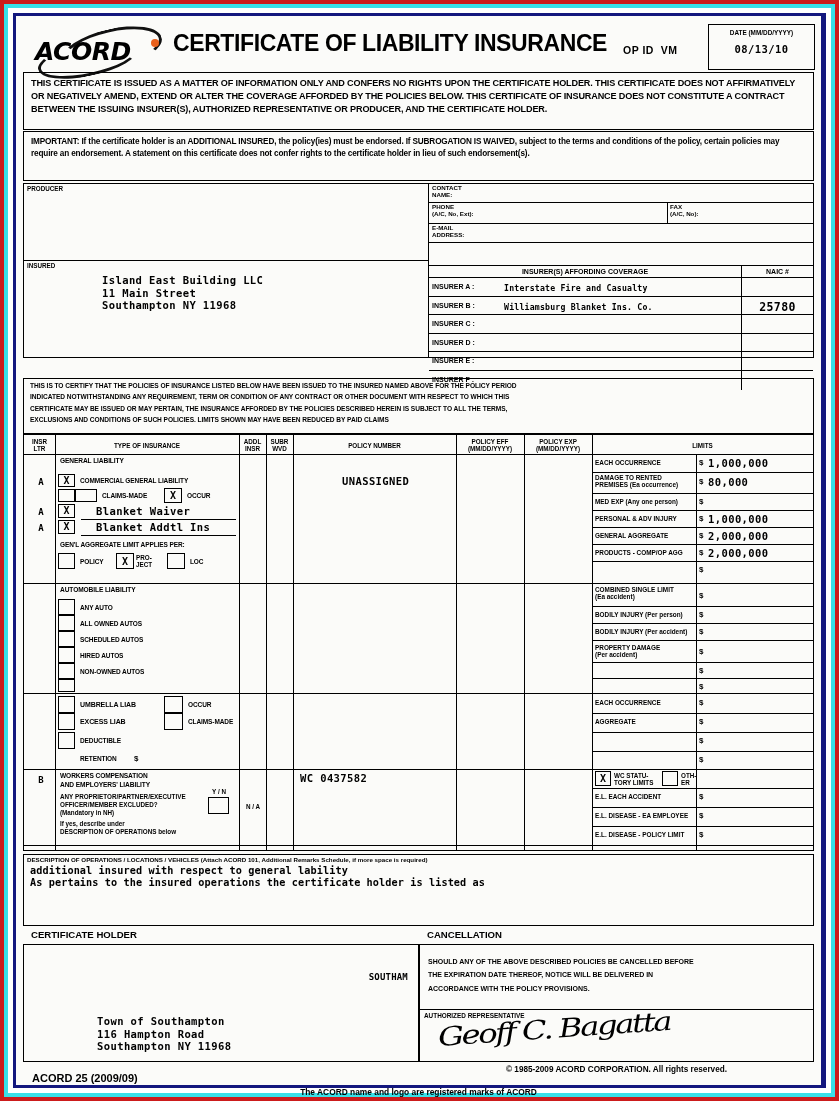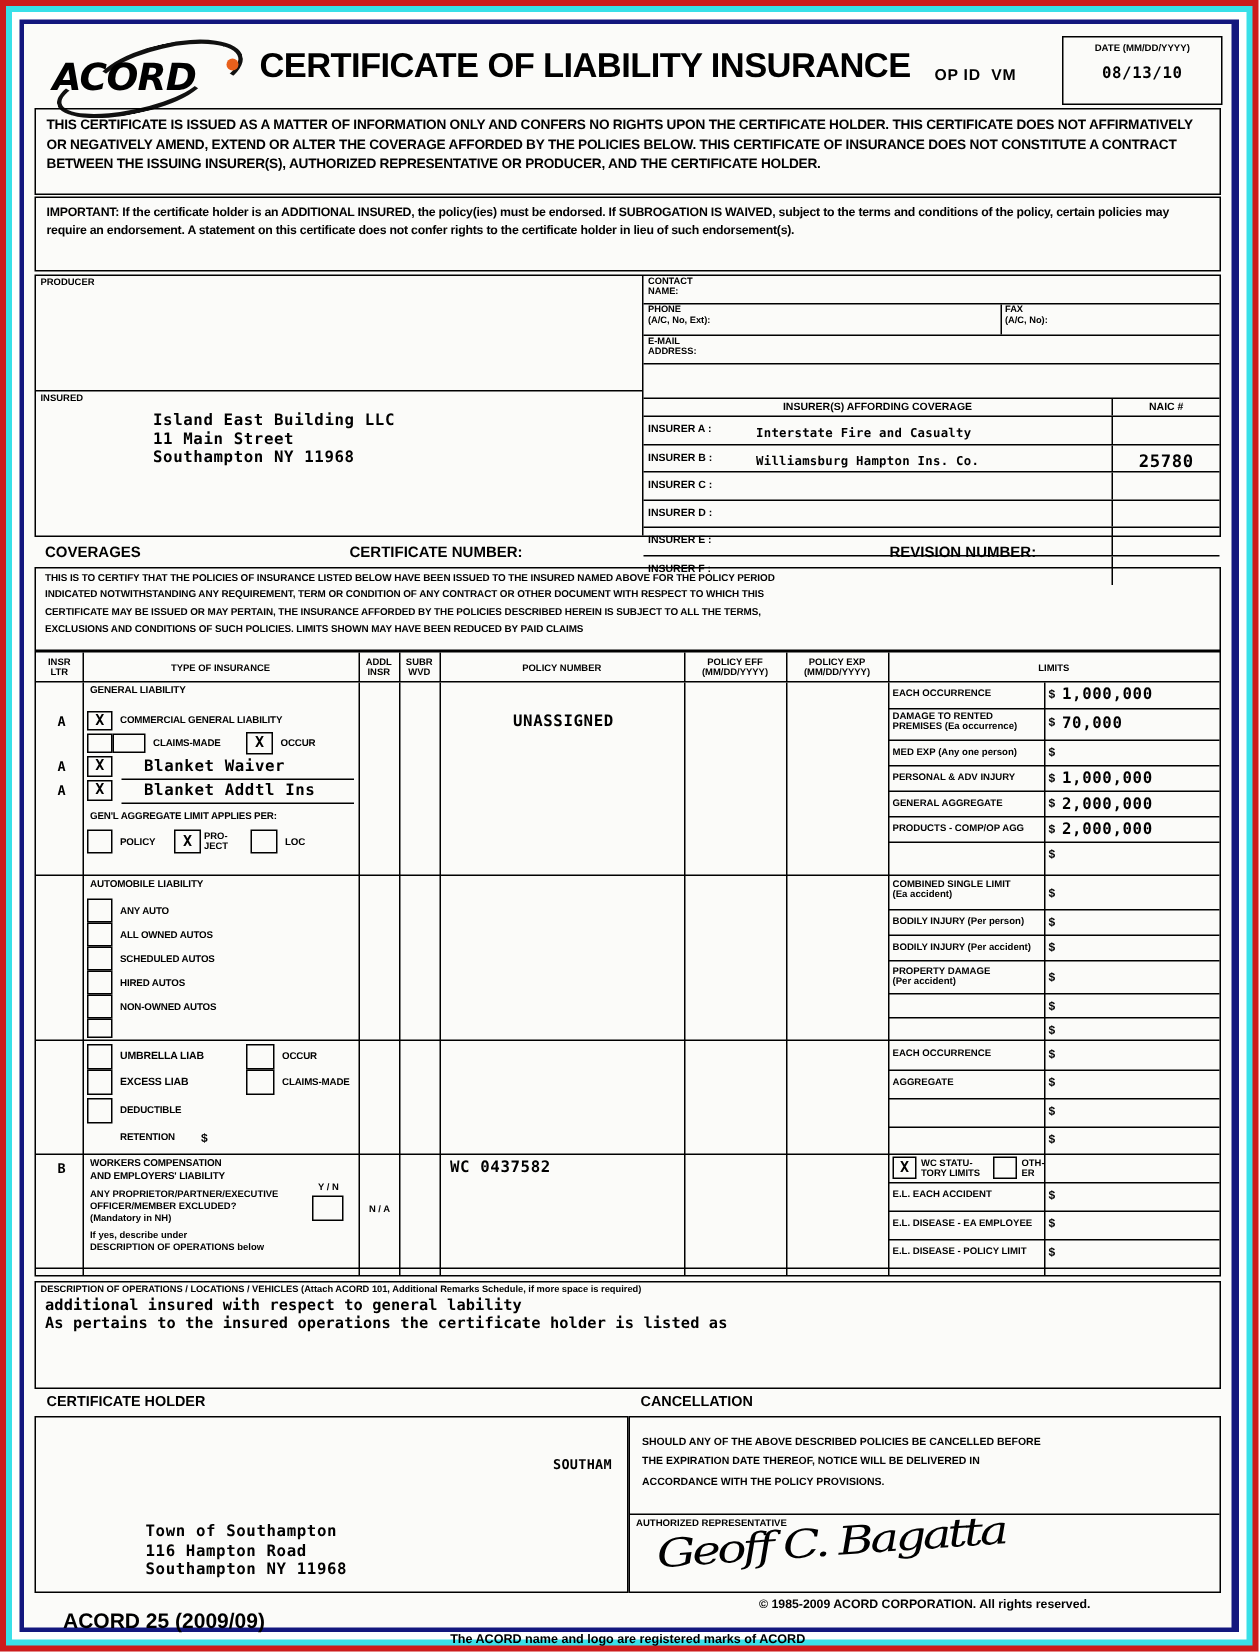--- a/index.html
+++ b/index.html
@@ -96,21 +96,21 @@
 
   
   .hc-bar{position:absolute;left:7px;top:912px;width:791px;height:16px;}
   .holder{position:absolute;left:7px;top:928px;width:396px;height:118px;border:1.7px solid #000;box-sizing:border-box;}
   .cancel{position:absolute;left:403px;top:928px;width:395px;height:118px;border:1.7px solid #000;box-sizing:border-box;}
   .cancel .ctxt{position:absolute;left:8px;top:12px;right:6px;}
   .cancel .ctxt p{margin:0 0 4px 0;font-size:7px;font-weight:bold;line-height:1.35;}
   .authrep{position:absolute;left:0;right:0;top:64px;bottom:0;border-top:1.4px solid #000;box-sizing:border-box;}
   .sig{position:absolute;left:18px;top:12px;font-family:"DejaVu Serif", serif;font-style:italic;font-size:26px;
        transform:rotate(-4deg) scaleX(1.25);transform-origin:left center;letter-spacing:-2px;}
-  .footer-l{position:absolute;left:26px;top:1056px;font-size:14px;font-weight:bold;}
+  .footer-l{position:absolute;left:16px;top:1056px;font-size:11px;font-weight:bold;}
   .footer-c{position:absolute;left:0;right:0;top:1071px;text-align:center;font-size:8.4px;font-weight:bold;}
   .copyr{position:absolute;left:403px;right:7px;top:1049px;text-align:center;font-size:8.2px;font-weight:bold;}
 </style>
 </head>
 <body>
 
 <div class="edge-cyan"></div>
 <div class="edge-white"></div>
 <div class="edge-navy"></div>
 
@@ -196,21 +196,21 @@
 
         <div class="ins-row">
           <div style="position:absolute;left:3px;top:5px;font-size:7px;font-weight:bold;">INSURER A :</div>
           <div class="mono-sm" style="position:absolute;left:75px;top:5px;text-align:center;">Interstate Fire and Casualty</div>
           <div class="naic-col">
             <div class="mono" style="position:absolute;left:0;right:0;top:3px;text-align:center;"></div>
           </div>
         </div>
         <div class="ins-row">
           <div style="position:absolute;left:3px;top:5px;font-size:7px;font-weight:bold;">INSURER B :</div>
-          <div class="mono-sm" style="position:absolute;left:75px;top:5px;">Williamsburg Hampton Ins. Co.</div>
+          <div class="mono-sm" style="position:absolute;left:75px;top:5px;">Williamsburg Blanket Ins. Co.</div>
           <div class="naic-col">
             <div class="mono" style="position:absolute;left:0;right:0;top:3px;text-align:center;font-size:11.5px;">25780</div>
           </div>
         </div>
         <div class="ins-row">
           <div style="position:absolute;left:3px;top:5px;font-size:7px;font-weight:bold;">INSURER C :</div>
           <div class="naic-col"></div>
         </div>
         <div class="ins-row">
           <div style="position:absolute;left:3px;top:5px;font-size:7px;font-weight:bold;">INSURER D :</div>
@@ -221,25 +221,20 @@
           <div class="naic-col"></div>
         </div>
         <div class="ins-row" style="border-bottom:none;">
           <div style="position:absolute;left:3px;top:5px;font-size:7px;font-weight:bold;">INSURER F :</div>
           <div class="naic-col"></div>
         </div>
       </div>
     </div>
   </div>
 
-  <div class="covbar">
-    <div style="position:absolute;left:7px;top:2px;font-size:10px;font-weight:bold;">COVERAGES</div>
-    <div style="position:absolute;left:210px;top:2px;font-size:10px;font-weight:bold;">CERTIFICATE NUMBER:</div>
-    <div style="position:absolute;left:570px;top:2px;font-size:10px;font-weight:bold;">REVISION NUMBER:</div>
-  </div>
 
   <div class="certify">
     <p>THIS IS TO CERTIFY THAT THE POLICIES OF  INSURANCE LISTED BELOW HAVE BEEN ISSUED TO THE  INSURED NAMED ABOVE FOR THE POLICY PERIOD</p>
     <p>INDICATED   NOTWITHSTANDING ANY REQUIREMENT, TERM OR CONDITION OF ANY CONTRACT OR OTHER DOCUMENT WITH RESPECT TO WHICH THIS</p>
     <p>CERTIFICATE MAY BE ISSUED OR MAY PERTAIN, THE INSURANCE AFFORDED BY THE POLICIES DESCRIBED HEREIN IS SUBJECT TO ALL THE TERMS,</p>
     <p>EXCLUSIONS AND CONDITIONS OF SUCH POLICIES. LIMITS SHOWN MAY HAVE BEEN REDUCED BY PAID CLAIMS</p>
   </div>
 
   <div class="ptable">
 
@@ -392,21 +387,21 @@
             <span>DAMAGE TO RENTED</span><br>
             <span>PREMISES (Ea occurrence)</span>
           </div>
           <div class="lim-lbl" style="top:43px;">MED EXP (Any one person)</div>
           <div class="lim-lbl" style="top:60px;">PERSONAL &amp; ADV INJURY</div>
           <div class="lim-lbl" style="top:77px;">GENERAL AGGREGATE</div>
           <div class="lim-lbl" style="top:94px;">PRODUCTS - COMP/OP AGG</div>
           <div class="dollar" style="left:107px;top:3px;">$</div>
           <div class="mono" style="position:absolute;left:116px;top:2px;">1,000,000</div>
           <div class="dollar" style="left:107px;top:22px;">$</div>
-          <div class="mono" style="position:absolute;left:116px;top:21px;">70,000</div>
+          <div class="mono" style="position:absolute;left:116px;top:21px;">80,000</div>
           <div class="dollar" style="left:107px;top:42px;">$</div>
           <div class="mono" style="position:absolute;left:116px;top:41px;"></div>
           <div class="dollar" style="left:107px;top:59px;">$</div>
           <div class="mono" style="position:absolute;left:116px;top:58px;">1,000,000</div>
           <div class="dollar" style="left:107px;top:76px;">$</div>
           <div class="mono" style="position:absolute;left:116px;top:75px;">2,000,000</div>
           <div class="dollar" style="left:107px;top:93px;">$</div>
           <div class="mono" style="position:absolute;left:116px;top:92px;">2,000,000</div>
           <div class="dollar" style="left:107px;top:110px;">$</div>
         </div>

